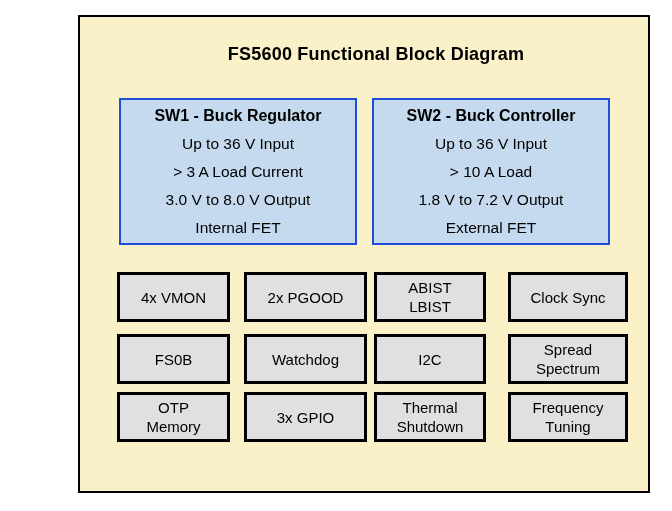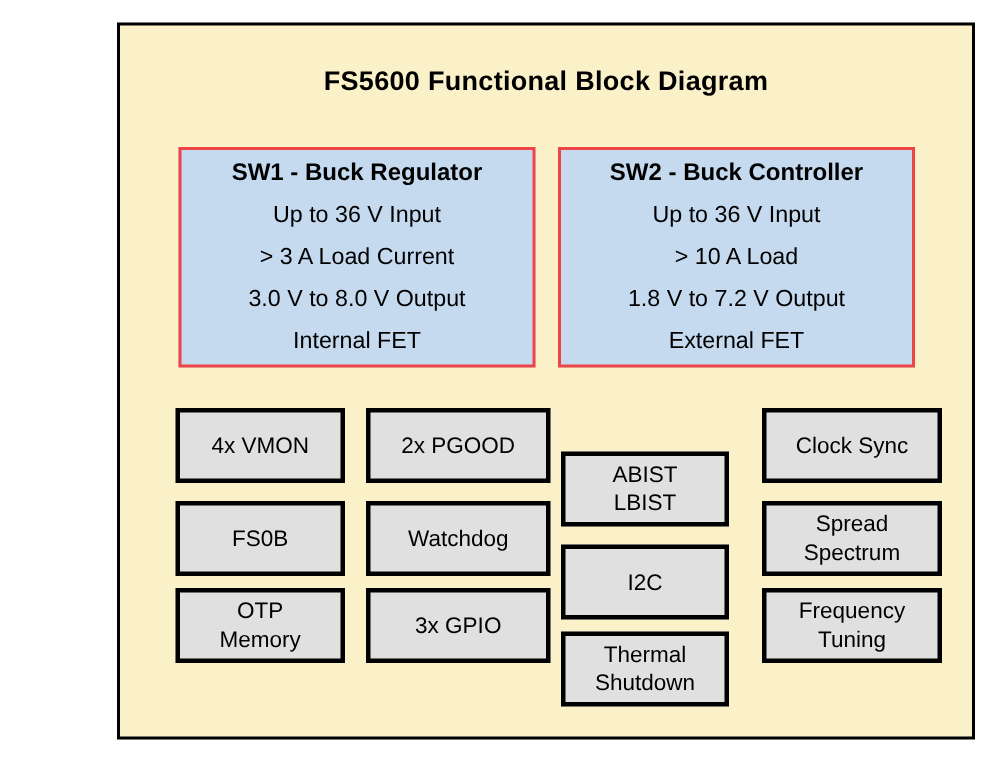--- a/index.html
+++ b/index.html
@@ -20,28 +20,29 @@
     border: 2px solid #000000;
   }
   .diagram-title {
     position: absolute;
     top: 27px; left: 0;
     width: 100%;
     text-align: center;
     font-size: 18px;
     font-weight: bold;
     letter-spacing: 0.2px;
+    padding-left: 12px;
   }
   .reg {
     position: absolute;
     top: 81px;
     width: 238px; height: 147px;
     box-sizing: border-box;
     background: #C5DAEF;
-    border: 2px solid #ef4444;
+    border: 2px solid #1d4ed8;
     display: flex;
     flex-direction: column;
     justify-content: center;
     text-align: center;
     font-size: 15.5px;
     line-height: 28px;
   }
   .reg-sw1 { left: 39px; }
   .reg-sw2 { left: 292px; }
   .reg-heading {
@@ -57,21 +58,21 @@
     display: flex;
     align-items: center;
     justify-content: center;
     text-align: center;
     font-size: 15px;
     line-height: 19px;
     white-space: pre-line;
   }
   .c0 { left: 37px;  width: 113px; }
   .c1 { left: 164px; width: 123px; }
-  .c2 { left: 294px; width: 112px; margin-top: 29px; }
+  .c2 { left: 294px; width: 112px; }
   .c3 { left: 428px; width: 120px; }
   .r0 { top: 255px; }
   .r1 { top: 317px; }
   .r2 { top: 375px; }
 </style>
 </head>
 <body>
 
 <div class="panel">
 

